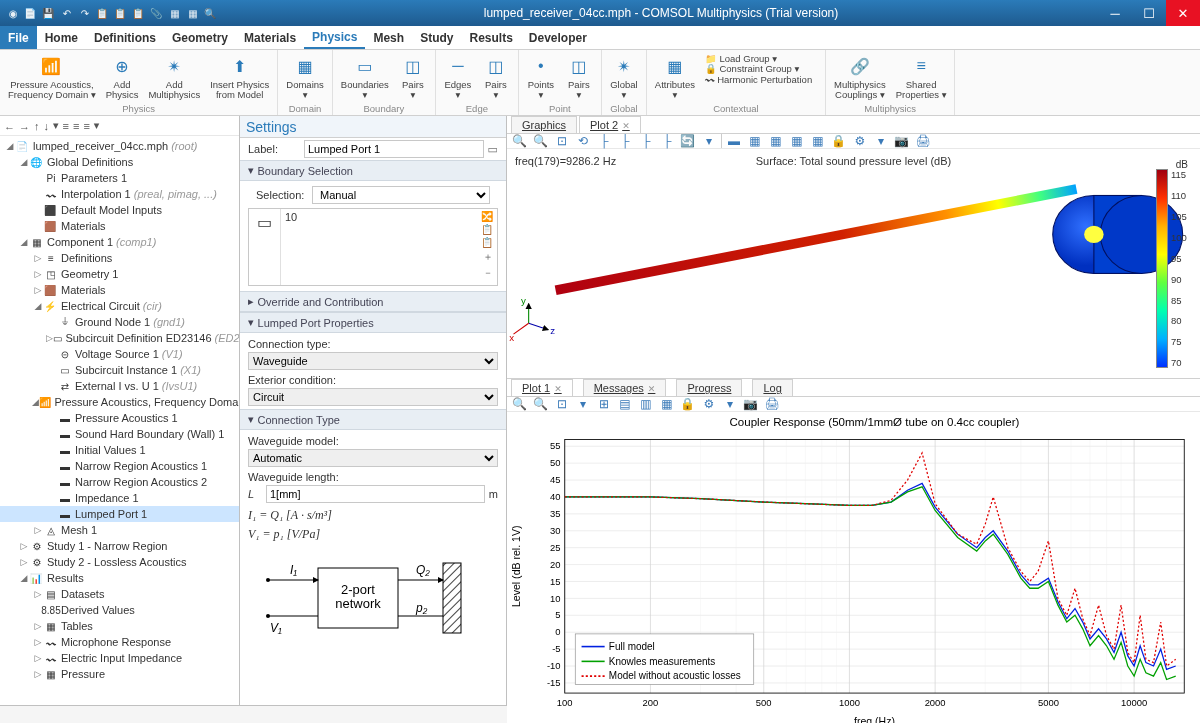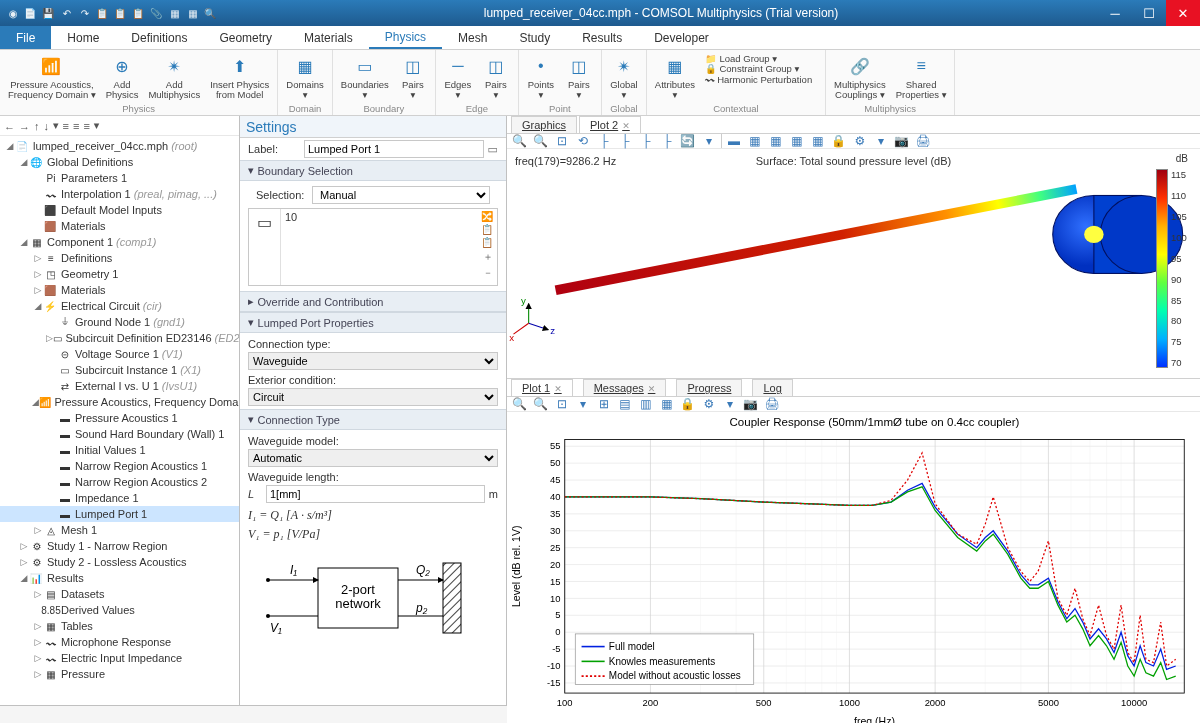--- a/index.html
+++ b/index.html
@@ -5,21 +5,21 @@
 * { box-sizing: border-box; margin: 0; padding: 0; font-family: "Segoe UI", Tahoma, sans-serif; }
 body { width: 1200px; height: 723px; overflow: hidden; background: #fff; font-size: 11px; color: #333; display: flex; flex-direction: column; }
 .titlebar { height: 26px; background: linear-gradient(#2b7bb9, #1e5a8e); display: flex; align-items: center; color: #fff; font-size: 12px; }
 .titlebar .tb-icons { display: flex; gap: 4px; padding: 0 6px; }
 .titlebar .tb-icons span { width: 14px; height: 14px; display: inline-flex; align-items: center; justify-content: center; font-size: 10px; opacity: .9; }
 .titlebar .title { flex: 1; text-align: center; font-size: 12px; }
 .titlebar .winbtns { display: flex; }
 .titlebar .winbtns div { width: 34px; height: 26px; display: flex; align-items: center; justify-content: center; font-size: 13px; }
 .titlebar .winbtns .close { background: #e81123; }
 .menubar { height: 24px; background: #fff; border-bottom: 1px solid #d0d0d0; display: flex; align-items: stretch; font-size: 12px; }
-.menubar .mitem { padding: 0 16px; display: flex; align-items: center; color: #333; cursor: default; }
+.menubar .mitem { padding: 0 8px; display: flex; align-items: center; color: #333; cursor: default; font-weight: bold; }
 .menubar .mitem.file { background: #2b7bb9; color: #fff; }
 .menubar .mitem.active { color: #2b7bb9; border-bottom: 2px solid #2b7bb9; }
 .ribbon { height: 66px; background: #fafafa; border-bottom: 1px solid #d0d0d0; display: flex; font-size: 10px; }
 .ribbon-group { border-right: 1px solid #e0e0e0; display: flex; flex-direction: column; padding: 2px 4px 0; }
 .ribbon-items { flex: 1; display: flex; gap: 2px; }
 .ribbon-btn { display: flex; flex-direction: column; align-items: center; justify-content: flex-start; padding: 2px 4px; min-width: 36px; cursor: default; }
 .ribbon-btn .ric { width: 24px; height: 24px; margin-bottom: 2px; display: flex; align-items: center; justify-content: center; font-size: 16px; color: #2b7bb9; }
 .ribbon-btn .rlabel { font-size: 9.5px; line-height: 1.1; text-align: center; color: #444; }
 .ribbon-grouplabel { text-align: center; font-size: 9.5px; color: #888; padding-bottom: 1px; }
 .main { flex: 1; display: flex; min-height: 0; }
@@ -54,21 +54,21 @@
 .g-tab .x { color: #999; font-size: 9px; }
 .g-toolbar { height: 22px; display: flex; align-items: center; gap: 3px; padding: 0 4px; border-bottom: 1px solid #e8e8e8; font-size: 12px; }
 .g-toolbar span { color: #3a7ab8; cursor: default; display: inline-flex; width: 18px; justify-content: center; }
 .g-toolbar .sep { border-left: 1px solid #ccc; height: 14px; width: 1px; }
 .g-top3d { flex: 0 0 210px; position: relative; border-bottom: 1px solid #d0d0d0; background: #fff; }
 .g-top3d .freqtxt { position: absolute; top: 6px; left: 8px; font-size: 11px; }
 .g-top3d .surftxt { position: absolute; top: 6px; left: 50%; transform: translateX(-50%); font-size: 11px; }
 .g-top3d .colbar { position: absolute; right: 6px; top: 20px; bottom: 10px; width: 38px; display: flex; }
 .g-top3d .cb-grad { width: 12px; height: 100%; background: linear-gradient(to bottom, #a00010, #ff3000, #ffb000, #ffff00, #60ff40, #00ffb0, #00b0ff, #0030ff); border: 1px solid #888; }
 .g-top3d .cb-ticks { flex: 1; display: flex; flex-direction: column; justify-content: space-between; font-size: 9.5px; padding-left: 3px; }
-.g-top3d .cb-title { position: absolute; right: 12px; top: 4px; font-size: 10px; padding-left: 20px; }
+.g-top3d .cb-title { position: absolute; right: 12px; top: 10px; font-size: 10px; padding-left: 20px; }
 .plot-tabs { height: 20px; display: flex; align-items: flex-end; padding-left: 4px; gap: 10px; font-size: 11px; border-bottom: 1px solid #d0d0d0; }
 .plot-area { flex: 1; position: relative; background: #fff; }
 .statusbar { height: 18px; border-top: 1px solid #c0c0c0; background: #f5f5f5; display: flex; align-items: center; justify-content: flex-end; padding: 0 8px; font-size: 10.5px; color: #555; gap: 6px; }
 svg text { font-family: "Segoe UI", sans-serif; }
 </style>
 </head>
 <body>
 
 <div class="titlebar">
   <div class="tb-icons" id="qa-icons">

